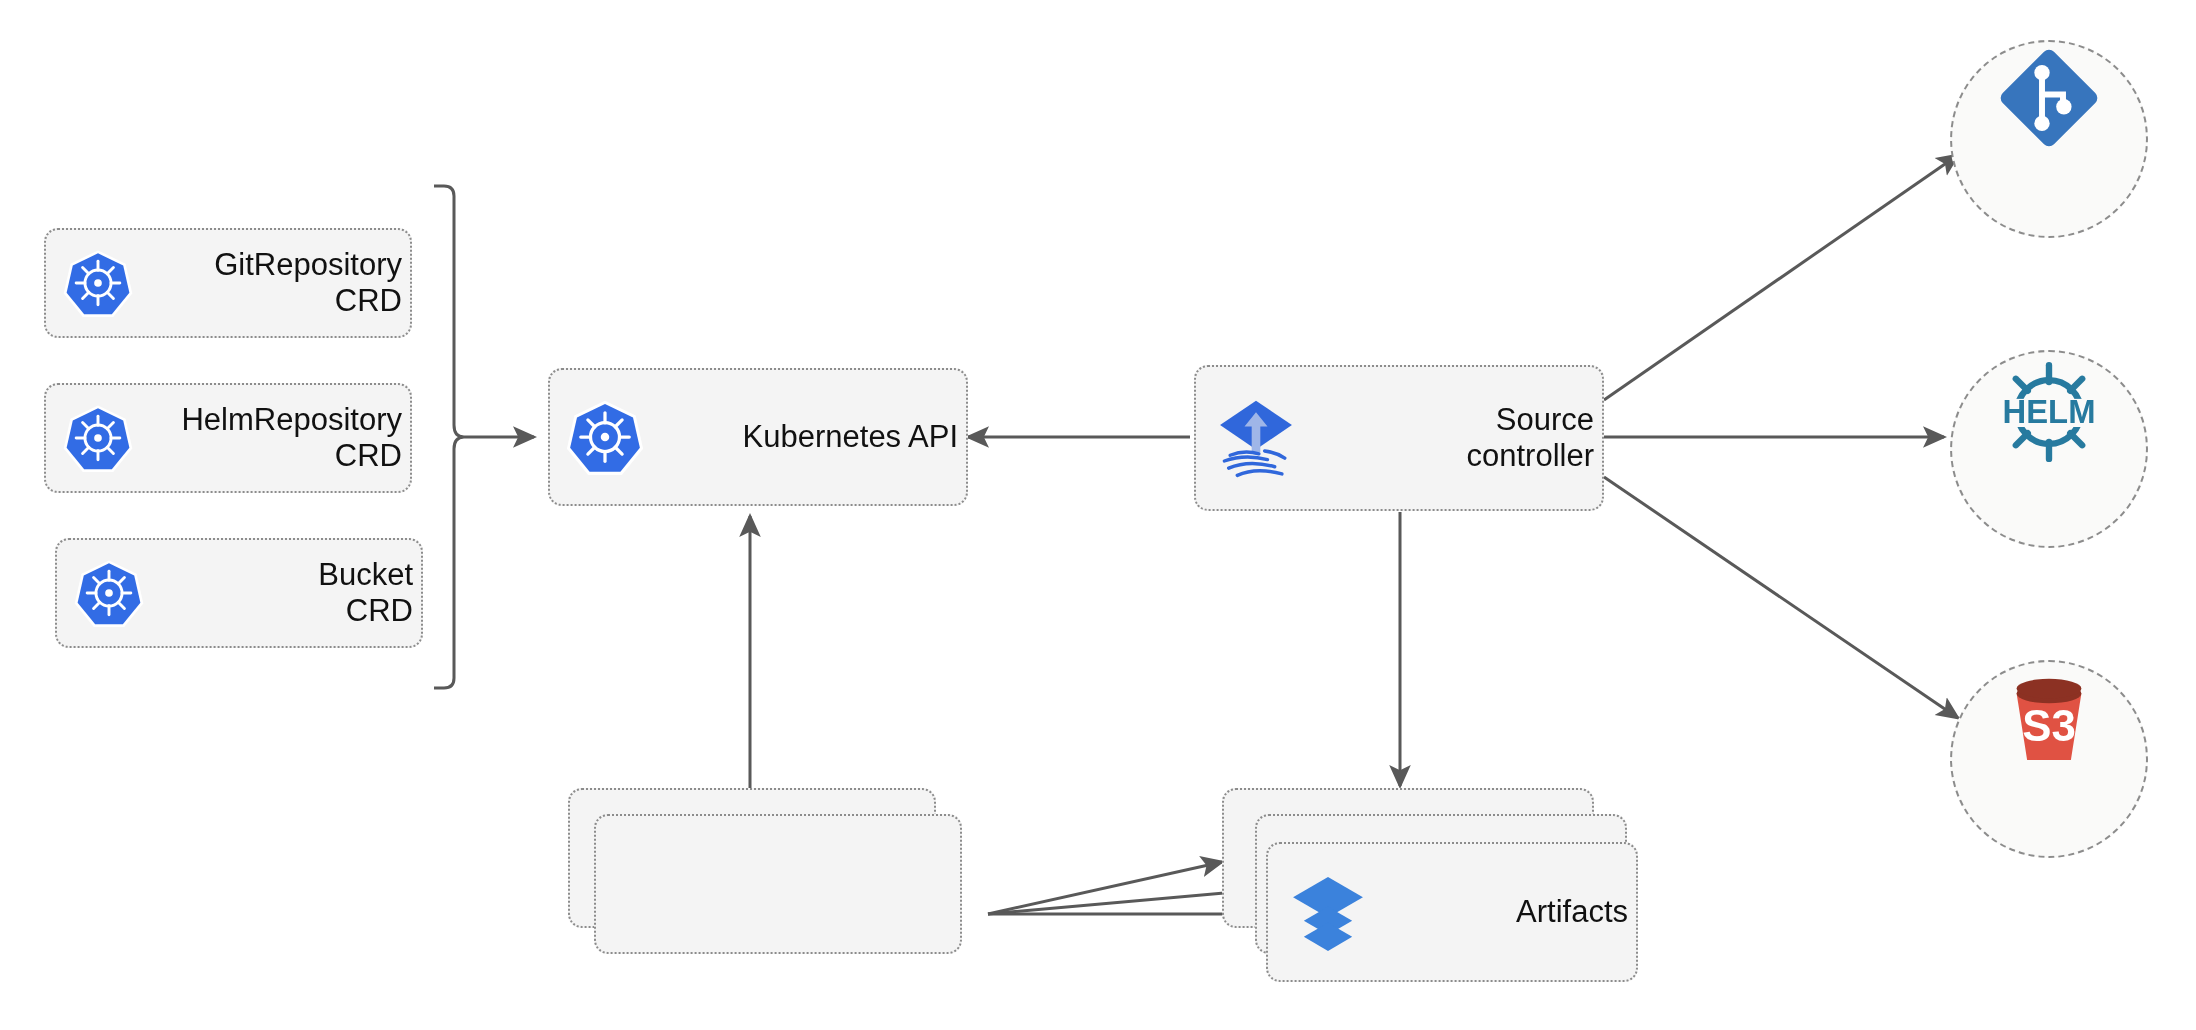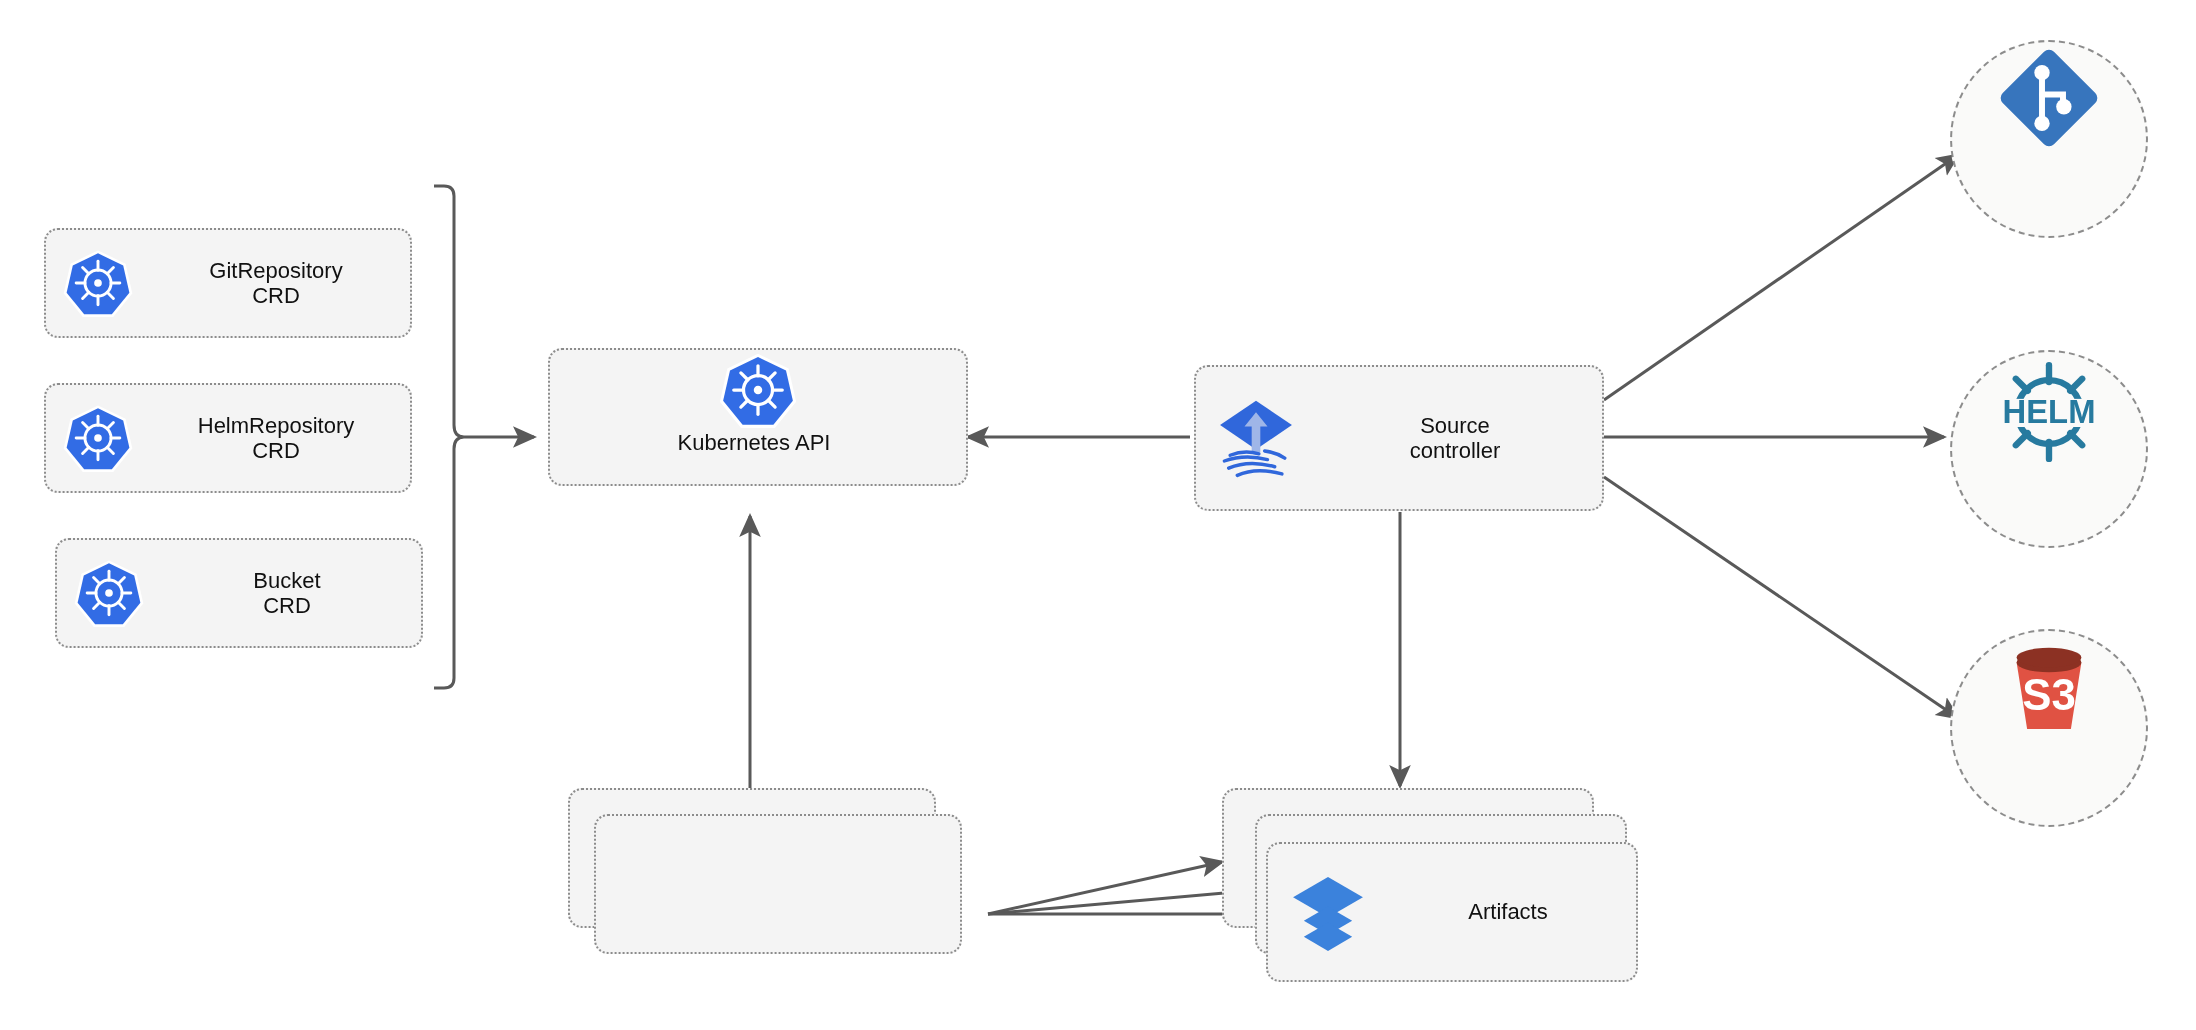--- a/index.html
+++ b/index.html
@@ -14,21 +14,21 @@
   .node{
     position:absolute;
     background:#f4f4f4;
     border:2.5px dotted #8c8c8c;
     border-radius:14px;
     box-sizing:border-box;
     display:flex;align-items:center;
     z-index:5;
   }
   .node .label{
-    font-size:22px;line-height:1.15;text-align:center;
+    font-size:31px;line-height:1.15;text-align:right;
     color:#111;flex:1;padding-right:8px;white-space:pre-line;
   }
   .node .ic{flex:0 0 auto;display:flex;align-items:center;justify-content:center;}
 
   
   .stackbox{
     position:absolute;background:#f4f4f4;
     border:2.5px dotted #8c8c8c;border-radius:14px;
     box-sizing:border-box;
   }
@@ -146,21 +146,21 @@
           <line x1="45.7" y1="18.3" x2="40.2" y2="23.8"></line>
             <line x1="23.8" y1="40.2" x2="18.3" y2="45.7"></line>
         </g>
         <circle cx="32" cy="32" r="3.4" fill="#ffffff"></circle>
       </svg>
     </span>
     <span class="label">Bucket
 CRD</span>
   </div>
 
-  <div class="node" style="left:548px;top:348px;width:420px;height:138px;flex-direction:column;">
+  <div class="node" style="left:548px;top:368px;width:420px;height:138px;">
     <span class="ic" style="width:110px;">
       <svg class="icon" width="80" height="80" viewBox="0 0 64 64">
         <path d="M32 3 L56.5 14.8 L62.5 41.3 L45.5 62.3 L18.5 62.3 L1.5 41.3 L7.5 14.8 Z" fill="#ffffff"></path>
         <path d="M32 5.6 L54.4 16.4 L59.9 40.6 L44.3 59.8 L19.7 59.8 L4.1 40.6 L9.6 16.4 Z" fill="#326ce5"></path>
         <g stroke="#ffffff" stroke-width="2.6" fill="none" stroke-linecap="round">
           <circle cx="32" cy="32" r="11.6"></circle>
           <line x1="32" y1="12.6" x2="32" y2="20.6"></line>
             <line x1="32" y1="43.4" x2="32" y2="51.4"></line>
           <line x1="12.6" y1="32" x2="20.4" y2="32"></line>
             <line x1="43.6" y1="32" x2="51.4" y2="32"></line>
@@ -237,21 +237,21 @@
           <line x1="43.3" y1="43.3" x2="49.7" y2="49.7"></line>
           <line x1="49.7" y1="14.3" x2="43.3" y2="20.7"></line>
           <line x1="20.7" y1="43.3" x2="14.3" y2="49.7"></line>
         </g>
         <rect x="4" y="25" width="56" height="15" fill="#fafaf9"></rect>
         <text x="32" y="37.6" text-anchor="middle" font-family="Liberation Sans, sans-serif" font-size="17.5" font-weight="bold" fill="#277a9f">HELM</text>
       </svg>
     </span>
   </div>
 
-  <div class="circle" style="left:1950px;top:629px;width:198px;height:198px;">
+  <div class="circle" style="left:1950px;top:660px;width:198px;height:198px;">
     <span>
       <svg class="icon" width="112" height="112" viewBox="0 0 64 64">
         <path d="M13.5 18 L50.5 18 L44.5 56 L19.5 56 Z" fill="#e05243"></path>
         <ellipse cx="32" cy="18" rx="18.5" ry="5.6" fill="#8c3123"></ellipse>
         <ellipse cx="32" cy="15.2" rx="18.5" ry="5.6" fill="#8c3123"></ellipse>
         <text x="32" y="45" text-anchor="middle" font-family="Liberation Sans, sans-serif" font-size="25" font-weight="bold" fill="#ffffff">S3</text>
       </svg>
     </span>
   </div>
 

